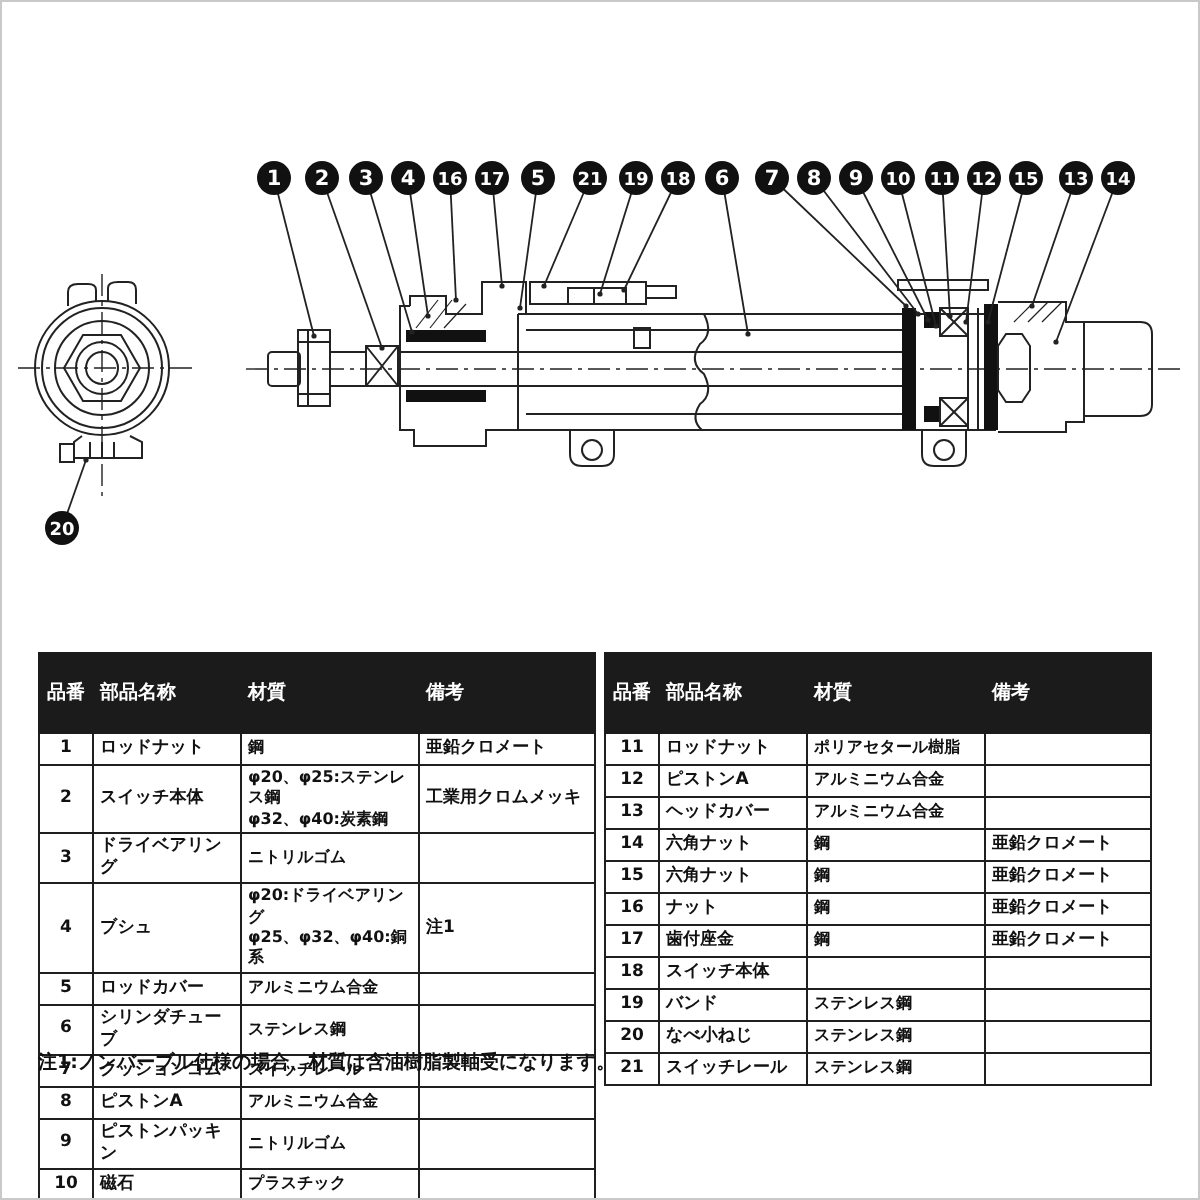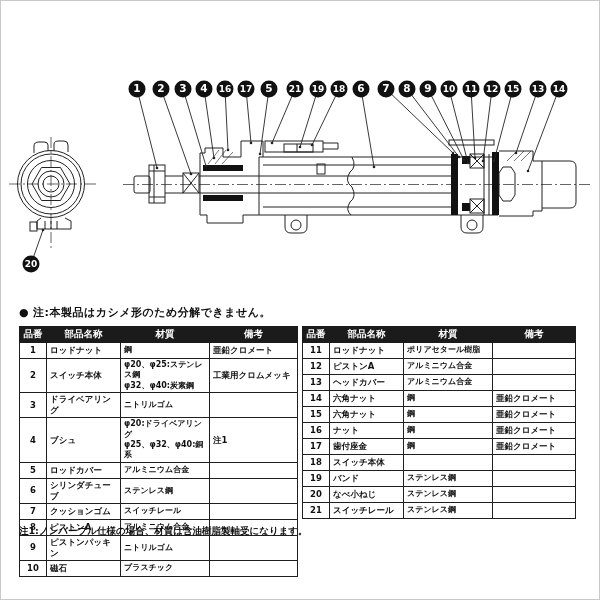--- a/index.html
+++ b/index.html
@@ -14,24 +14,24 @@
     letter-spacing:0.5px;white-space:nowrap;
   }
   .note .bullet{margin-right:4px;}
   table.parts{
     position:absolute;border-collapse:collapse;table-layout:fixed;background:#fff;
   }
   #table-left{left:18px;top:325px;width:279px;}
   #table-right{left:301px;top:325px;width:274px;}
   table.parts th{
     background:#1b1b1b;color:#fff;font-size:9.5px;font-weight:bold;
-    text-align:center;padding:0 3px;border:1px solid #1b1b1b;height:13px;
+    text-align:left;padding:0 3px;border:1px solid #1b1b1b;height:13px;
     overflow:hidden;white-space:nowrap;
   }
-  table.parts th.c0{text-align:center;padding:1px 0;}
+  table.parts th.c0{text-align:center;padding:13px 0;}
   table.parts td{
     border:1px solid #1f1f1f;font-size:8.5px;font-weight:bold;color:#111;
     padding:1px 3px;height:13px;vertical-align:middle;overflow:hidden;
     line-height:1.3;
   }
   table.parts td.c0{text-align:center;padding:1px 0;}
   table.parts td.mat{white-space:pre-line;font-size:8px;}
   table.parts td.section{
     background:#c9c9c9;font-size:9px;letter-spacing:1px;height:11px;
   }
@@ -235,23 +235,20 @@
         <text x="512" y="91.4" text-anchor="middle" fill="#fff" font-size="9" font-weight="bold" font-family="&quot;DejaVu Sans&quot;,sans-serif">15</text>
         <circle cx="537" cy="88" r="8.5" fill="#111111"></circle>
         <text x="537" y="91.4" text-anchor="middle" fill="#fff" font-size="9" font-weight="bold" font-family="&quot;DejaVu Sans&quot;,sans-serif">13</text>
         <circle cx="558" cy="88" r="8.5" fill="#111111"></circle>
         <text x="558" y="91.4" text-anchor="middle" fill="#fff" font-size="9" font-weight="bold" font-family="&quot;DejaVu Sans&quot;,sans-serif">14</text>
         <circle cx="30" cy="263" r="8.5" fill="#111111"></circle>
         <text x="30" y="266.4" text-anchor="middle" fill="#fff" font-size="9" font-weight="bold" font-family="&quot;DejaVu Sans&quot;,sans-serif">20</text>
       </g>
   </svg>
 
-  <div class="note">
-    <span class="bullet">●</span><span>注:本製品はカシメ形のため分解できません。</span>
-  </div>
 
   <table class="parts" id="table-left">
     <colgroup>
         <col class="w0">
         <col class="w1">
         <col class="w2">
         <col>
       </colgroup>
     <thead>
         <tr>

